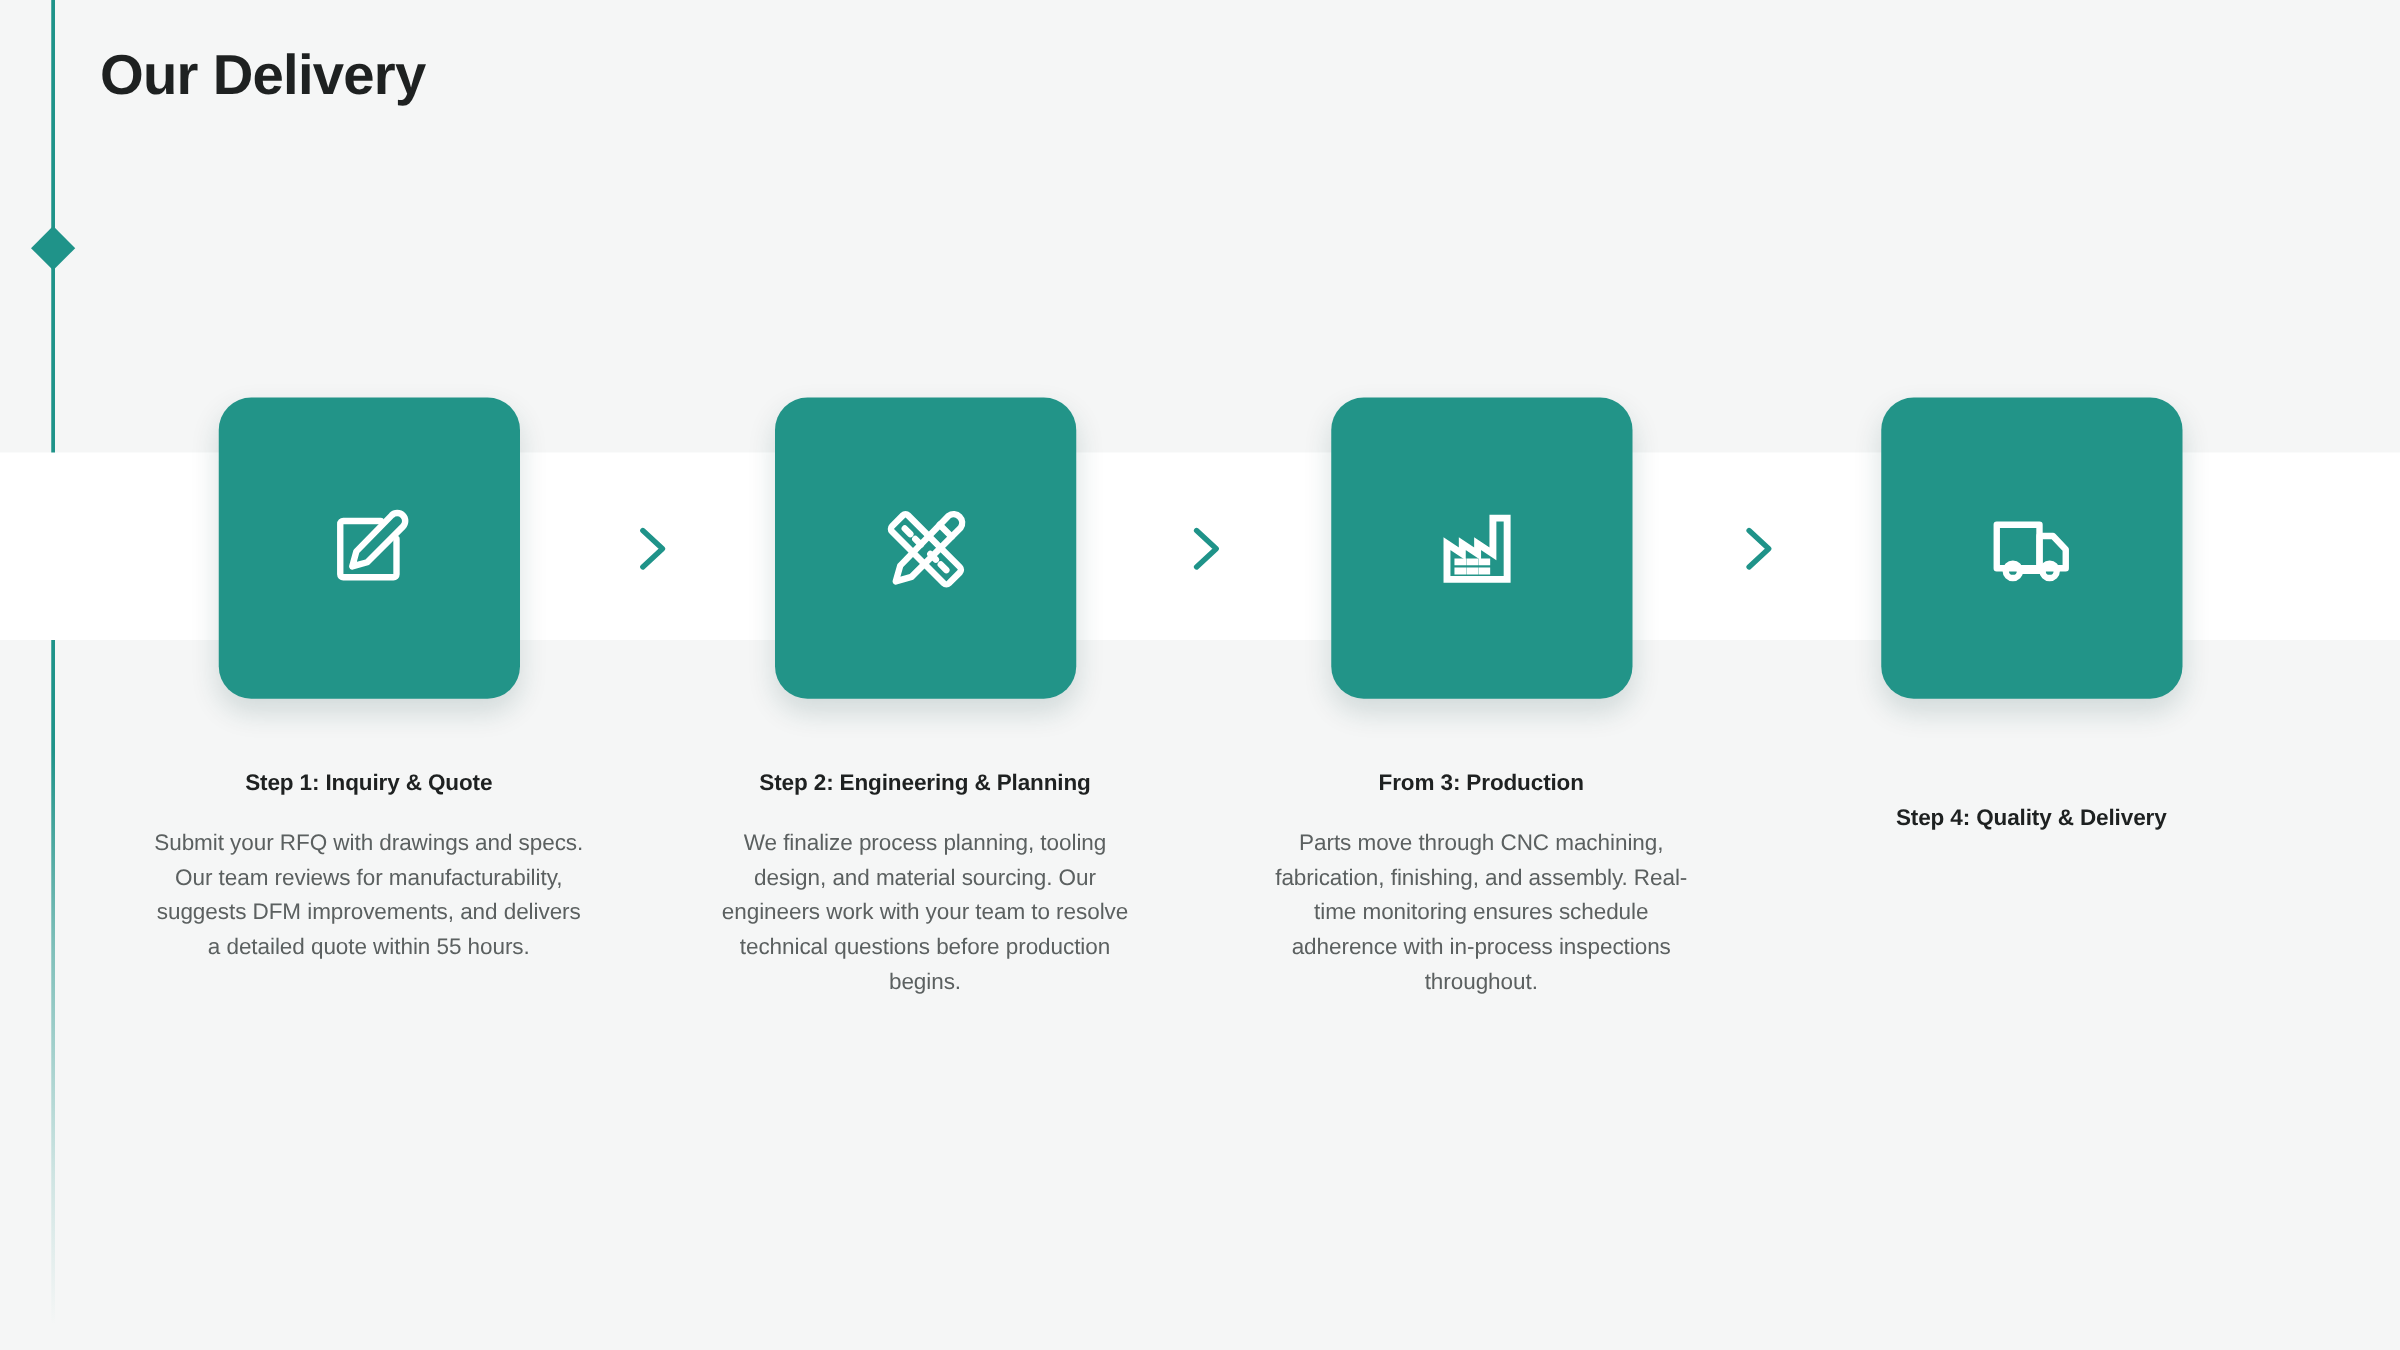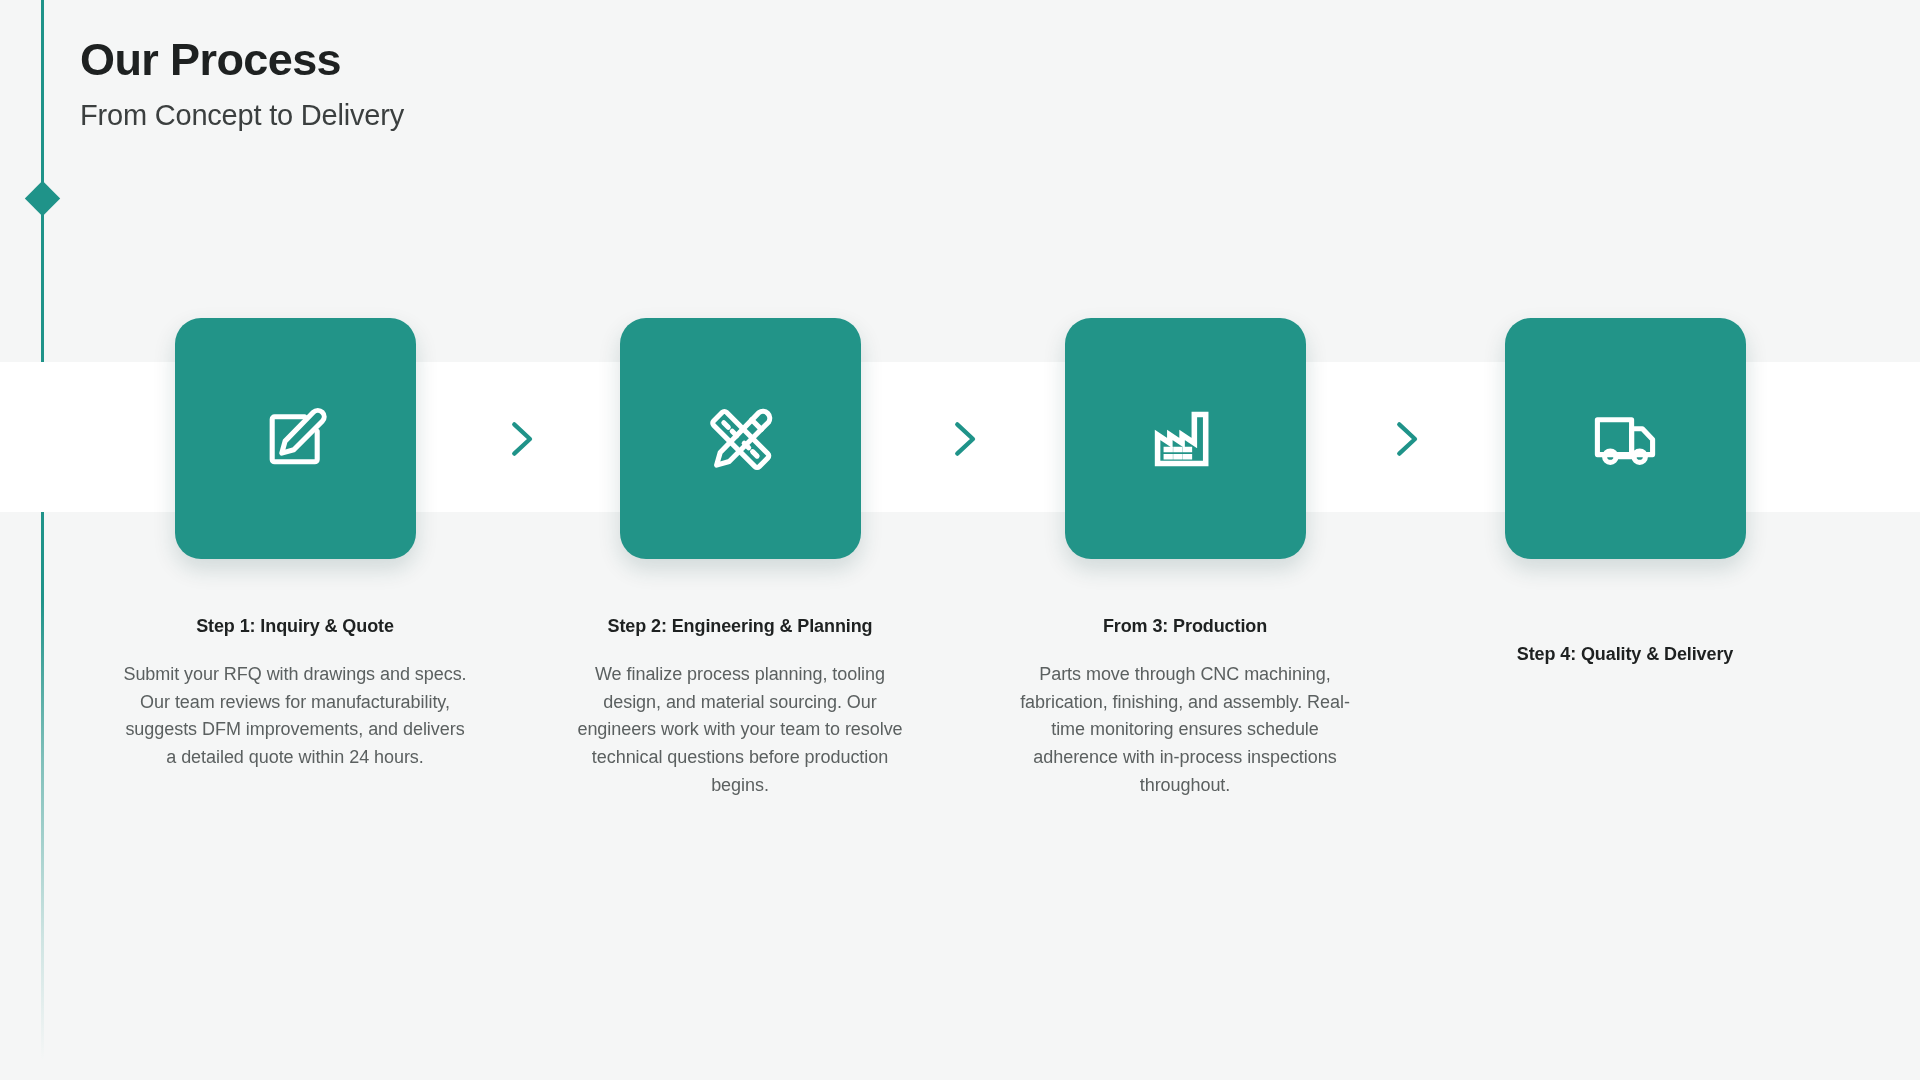--- a/index.html
+++ b/index.html
@@ -135,39 +135,38 @@
     z-index: 5;
   }
 </style>
 </head>
 <body>
 
 <div id="timeline-rail"></div>
 <div id="timeline-diamond"></div>
 
 <div id="header">
-  <h1 id="page-title">Our Process</h1>
-  <div id="page-subtitle">From Concept to Delivery</div>
+  <h1 id="page-title">Our Delivery</h1>
 </div>
 
 <div id="band"></div>
 
 <div id="steps-row">
 
   <div class="step" style="left:115px;">
     <div class="step-card">
       <span>
         <svg width="72" height="72" viewBox="0 0 24 24" fill="none" stroke="#ffffff" stroke-width="1.7" stroke-linecap="round" stroke-linejoin="round">
           <path d="M15.2 4.6H5.2a.8.8 0 0 0-.8.8v13.4a.8.8 0 0 0 .8.8h13.4a.8.8 0 0 0 .8-.8V9.4"></path>
           <path d="M18.1 3.1a2.1 2.1 0 0 1 3 3L11.6 15.6l-4 1.1 1.1-4z"></path>
         </svg>
       </span>
     </div>
     <div class="step-title">Step 1: Inquiry &amp; Quote</div>
-    <div class="step-desc">Submit your RFQ with drawings and specs. Our team reviews for manufacturability, suggests DFM improvements, and delivers a detailed quote within 24 hours.</div>
+    <div class="step-desc">Submit your RFQ with drawings and specs. Our team reviews for manufacturability, suggests DFM improvements, and delivers a detailed quote within 55 hours.</div>
   </div>
 
   <div class="step" style="left:560px;text-align:center;">
     <div class="step-card">
       <span>
         <svg width="72" height="72" viewBox="0 0 24 24" fill="none" stroke="#ffffff" stroke-width="1.7" stroke-linecap="round" stroke-linejoin="round">
 
           <path d="M18.3 3.2a2.3 2.3 0 0 1 3.2 3.2L8.4 19.5l-4.2 1.2 1.2-4.2z"></path>
           <path d="M15.9 5.6l3.2 3.2"></path>
 

